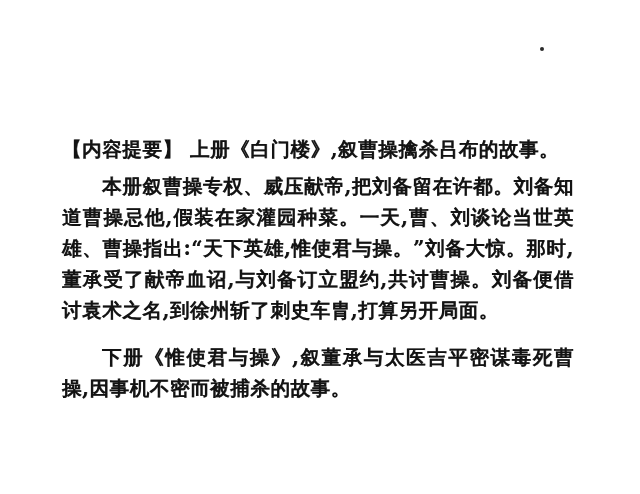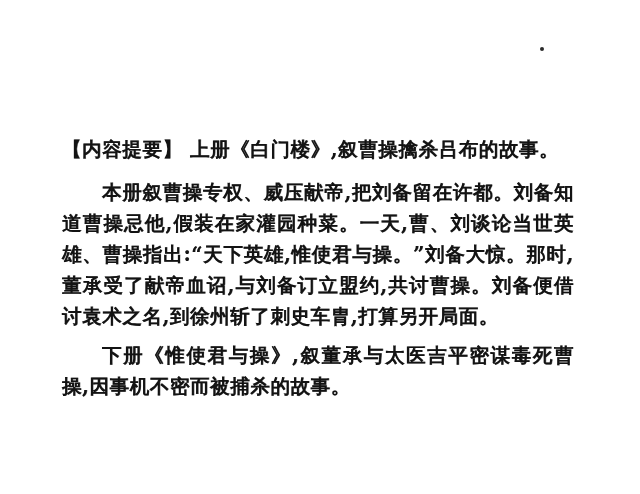--- a/index.html
+++ b/index.html
@@ -43,25 +43,25 @@
     line-height: 31px;
     letter-spacing: 0.6px;
     font-weight: 700;
     text-align: justify;
     text-justify: inter-ideograph;
     color: #131313;
     margin: 0;
     text-shadow: 0.4px 0 0 rgba(0,0,0,0.55);
   }
   .para-1 {
-    margin-bottom: 12px;
+    margin-bottom: 6px;
   }
   .para-2 {
     text-indent: 40px;
-    margin-bottom: 8px;
+    margin-bottom: 16px;
   }
   .para-3 {
     text-indent: 40px;
   }
 </style>
 </head>
 <body>
 
 <div class="page">
 

